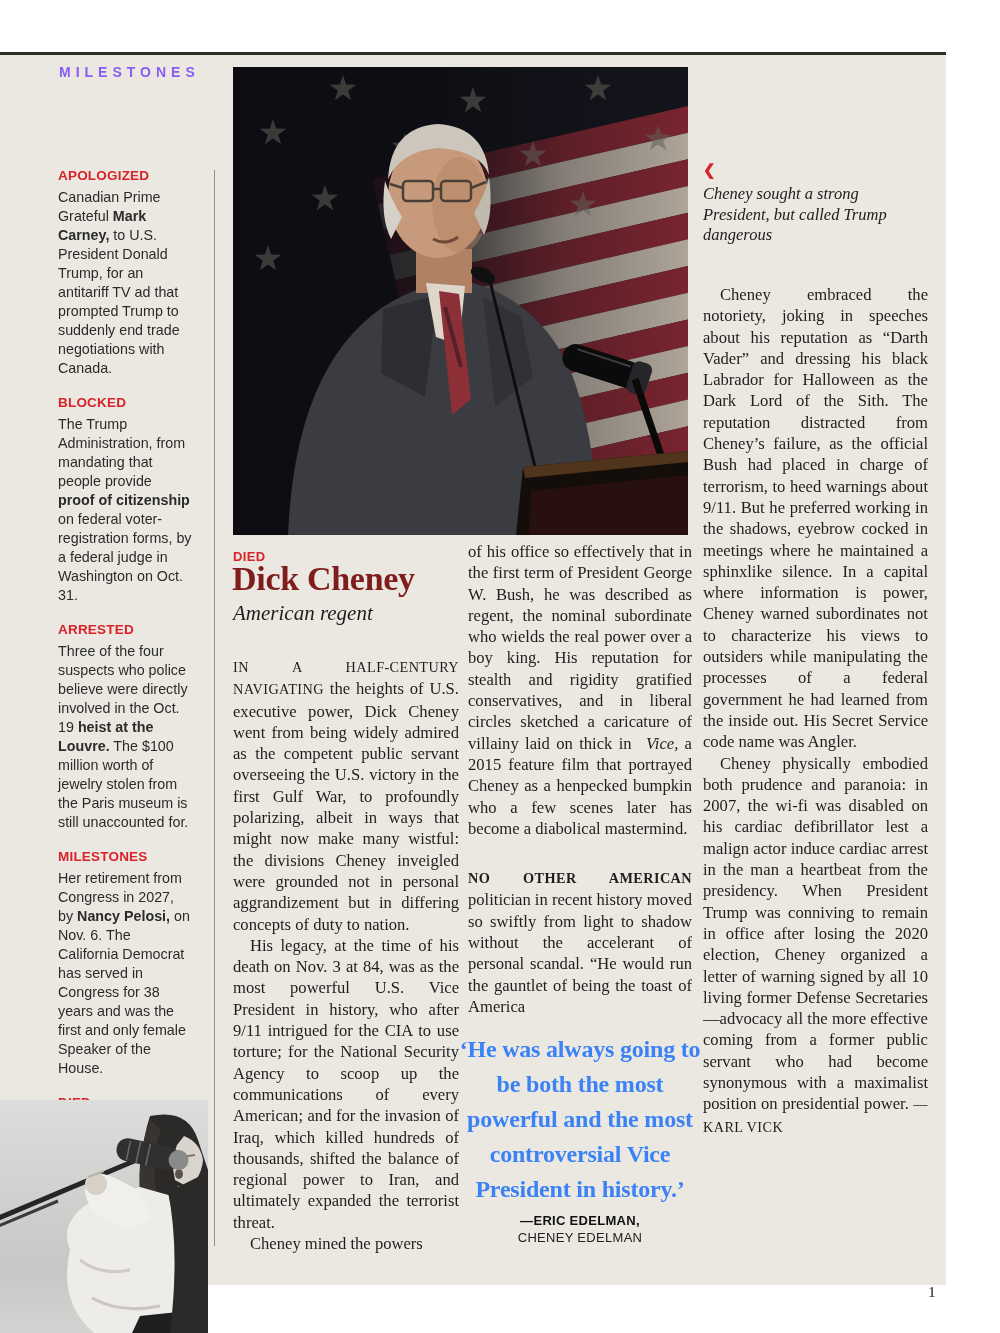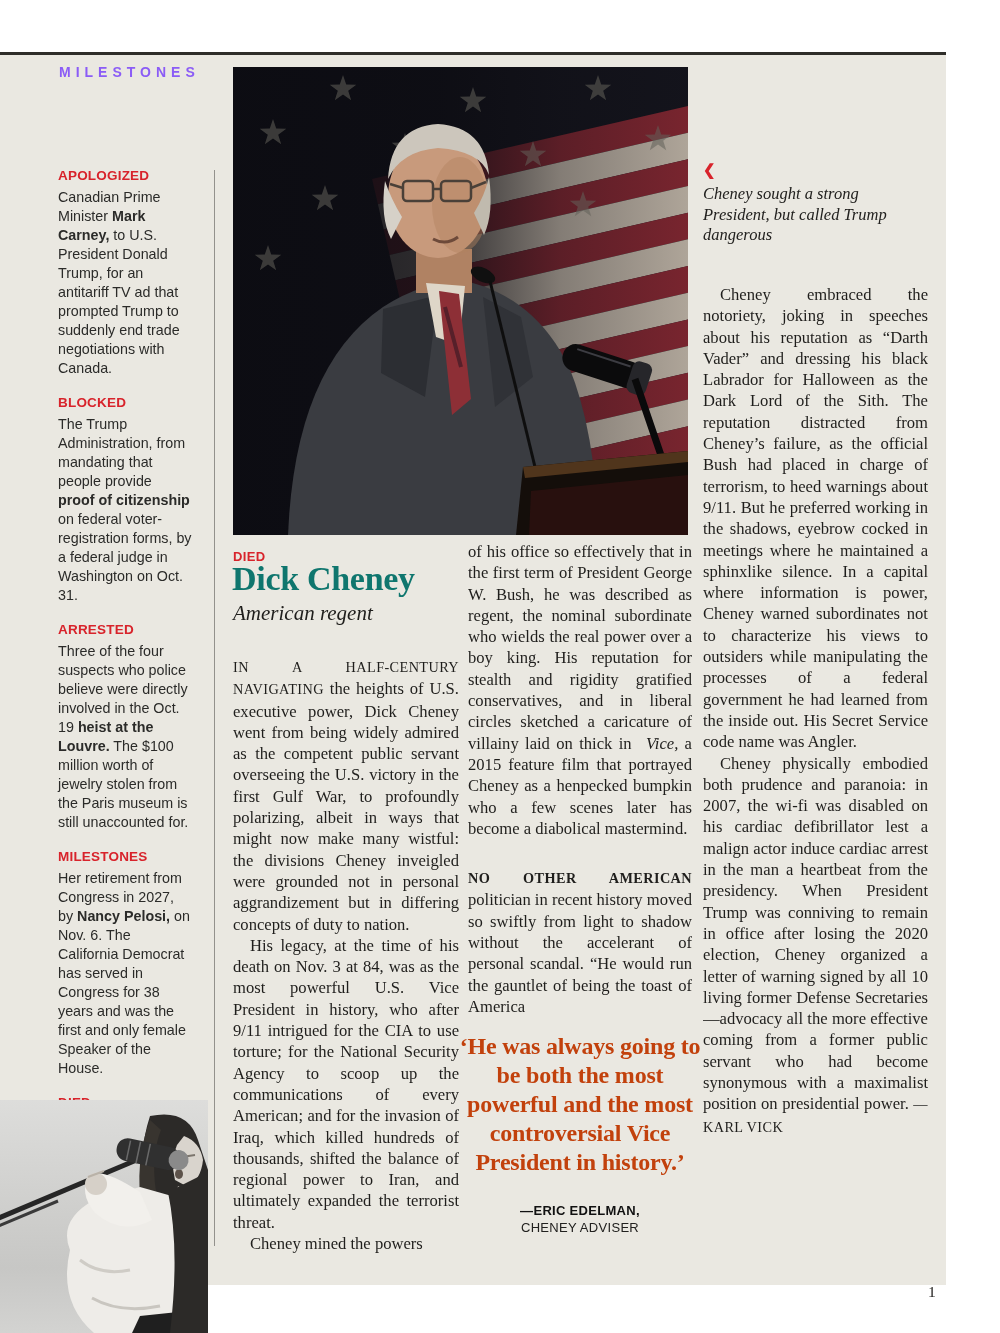--- a/index.html
+++ b/index.html
@@ -15,21 +15,21 @@
   .sidebar .item{margin-bottom:15px;}
   .sidebar h4{margin:0 0 3px 0;font-size:13.5px;font-weight:700;color:#d8232b;letter-spacing:.2px;}
   .vrule{position:absolute;left:214px;top:170px;width:1px;height:1076px;background:#93918c;}
   
   .main-photo{position:absolute;left:233px;top:67px;width:455px;height:468px;}
   .singer-photo{position:absolute;left:0px;top:1100px;width:208px;height:233px;}
   figure{margin:0;}
   
   .kicker{position:absolute;left:233px;top:549px;font-family:"Liberation Sans",sans-serif;
           font-size:13px;font-weight:700;color:#d8232b;letter-spacing:.4px;}
-  .title{position:absolute;left:232px;top:560px;font-size:34px;font-weight:700;color:#0f766e;
+  .title{position:absolute;left:232px;top:560px;font-size:34px;font-weight:700;color:#7f1d1d;
          letter-spacing:-.3px;}
   .subtitle{position:absolute;left:233px;top:601px;font-size:21px;font-style:italic;color:#1f1e1c;}
   
   .col{position:absolute;text-align:justify;font-size:16.6px;line-height:21.3px;overflow:hidden;
        hyphens:auto;-webkit-hyphens:auto;}
   .col p{margin:0;}
   .col p.indent{text-indent:17px;}
   .col p.gap{margin-top:28px;}
   #col1{left:233px;top:656px;width:226px;height:606px;}
   #col2{left:468px;top:541px;width:224px;height:500px;}
@@ -38,22 +38,22 @@
   .seg-i{font-style:italic;margin-left:8px;}
   .seg-sc{font-size:.86em;letter-spacing:.4px;}
   .seg-arrow{color:#d8232b;font-size:10px;position:relative;top:-2px;}
   
   .caption{position:absolute;left:703px;top:163px;width:215px;font-size:16.5px;line-height:20.5px;
            font-style:italic;color:#22211f;}
   .caption .chev{display:block;font-style:normal;color:#d8232b;font-weight:700;font-size:15px;
            line-height:14px;margin-bottom:7px;}
   
   .pullquote{position:absolute;left:458px;top:1032px;width:244px;text-align:center;}
-  .pullquote .q{font-size:24px;line-height:29px;font-weight:700;color:#c2410c;letter-spacing:-.2px;}
-  .pullquote .attr{margin-top:25px;font-family:"Liberation Sans",sans-serif;font-size:13px;
+  .pullquote .q{font-size:24px;line-height:35px;font-weight:700;color:#3b82f6;letter-spacing:-.2px;}
+  .pullquote .attr{margin-top:5px;font-family:"Liberation Sans",sans-serif;font-size:13px;
            line-height:17px;color:#111;}
   .pullquote .attr .name{font-weight:700;letter-spacing:.3px;}
   .pullquote .attr .role{font-weight:400;letter-spacing:.3px;color:#22211f;}
   .page-num{position:absolute;left:928px;top:1283px;font-size:15.5px;color:#22211f;}
 </style>
 </head>
 <body>
 
 <div id="canvas">
   <div class="sheet"></div>
@@ -143,21 +143,21 @@
   </figure>
 
   <div class="caption">
     <span class="chev">❮</span>
     <span>Cheney sought a strong President, but called Trump dangerous</span>
   </div>
 
   <div class="sidebar">
     <div class="item">
       <h4>APOLOGIZED</h4>
-      <div><span>Canadian Prime Minister </span><span class="seg-b">Mark Carney,</span><span> to U.S. President Donald Trump, for an antitariff TV ad that prompted Trump to suddenly end trade negotiations with Canada.</span></div>
+      <div><span>Canadian Prime Grateful </span><span class="seg-b">Mark Carney,</span><span> to U.S. President Donald Trump, for an antitariff TV ad that prompted Trump to suddenly end trade negotiations with Canada.</span></div>
     </div>
     <div class="item">
       <h4>BLOCKED</h4>
       <div><span>The Trump Administration, from mandating that people provide </span><span class="seg-b">proof of citizenship</span><span> on federal voter-registration forms, by a federal judge in Washington on Oct. 31.</span></div>
     </div>
     <div class="item">
       <h4>ARRESTED</h4>
       <div><span>Three of the four suspects who police believe were directly involved in the Oct. 19 </span><span class="seg-b">heist at the Louvre.</span><span> The $100 million worth of jewelry stolen from the Paris museum is still unaccounted for.</span></div>
     </div>
     <div class="item">
@@ -184,21 +184,21 @@
 
   <div class="col" id="col2">
     <p><span>of his office so effectively that in the first term of President George W. Bush, he was described as regent, the nominal subordinate who wields the real power over a boy king. His reputation for stealth and rigidity gratified conservatives, and in liberal circles sketched a caricature of villainy laid on thick in </span><span class="seg-i">Vice,</span><span> a 2015 feature film that portrayed Cheney as a henpecked bumpkin who a few scenes later has become a diabolical mastermind.</span></p>
     <p class="gap"><span class="seg-b seg-sc">NO OTHER AMERICAN</span><span> politician in recent history moved so swiftly from light to shadow without the accelerant of personal scandal. “He would run the gauntlet of being the toast of America</span></p>
   </div>
 
   <div class="pullquote">
     <div class="q">‘He was always going to be both the most powerful and the most controversial Vice President in history.’</div>
     <div class="attr">
       <div class="name">—ERIC EDELMAN,</div>
-      <div class="role">CHENEY ADVISER</div>
+      <div class="role">CHENEY EDELMAN</div>
     </div>
   </div>
 
   <div class="col" id="col3">
     <p class="indent">Cheney embraced the notoriety, joking in speeches about his reputation as “Darth Vader” and dressing his black Labrador for Halloween as the Dark Lord of the Sith. The reputation distracted from Cheney’s failure, as the official Bush had placed in charge of terrorism, to heed warnings about 9/11. But he preferred working in the shadows, eyebrow cocked in meetings where he maintained a sphinxlike silence. In a capital where information is power, Cheney warned subordinates not to characterize his views to outsiders while manipulating the processes of a federal government he had learned from the inside out. His Secret Service code name was Angler.</p>
     <p class="indent"><span>Cheney physically embodied both prudence and paranoia: in 2007, the wi-fi was disabled on his cardiac defibrillator lest a malign actor induce cardiac arrest in the man a heartbeat from the presidency. When President Trump was conniving to remain in office after losing the 2020 election, Cheney organized a letter of warning signed by all 10 living former Defense Secretaries—advocacy all the more effective coming from a former public servant who had become synonymous with a maximalist position on presidential power. </span><span class="seg-sc">—KARL VICK</span></p>
   </div>
 
   <figure class="singer-photo">
     <svg width="208" height="233" viewBox="0 0 208 233" xmlns="http://www.w3.org/2000/svg">

